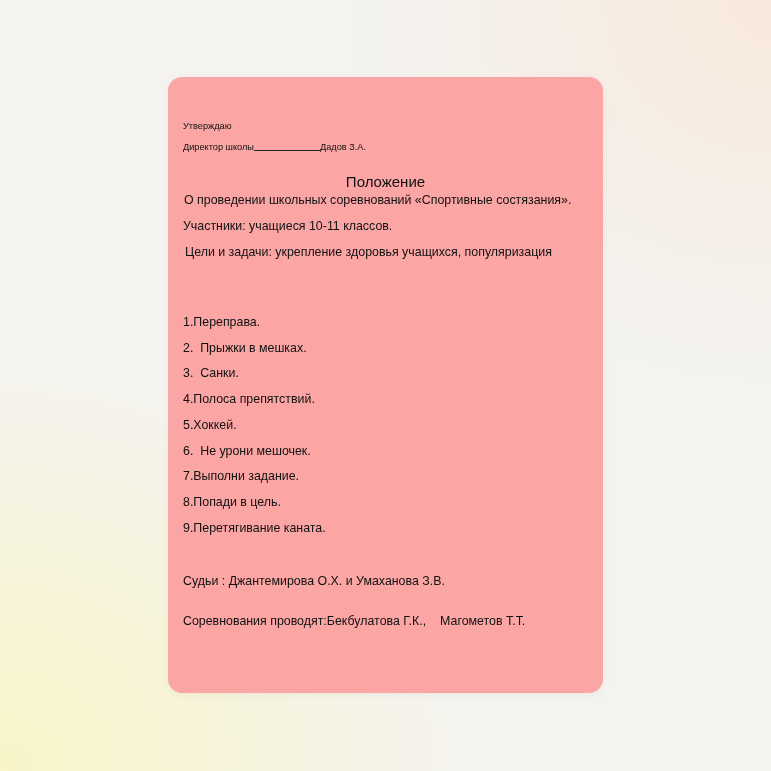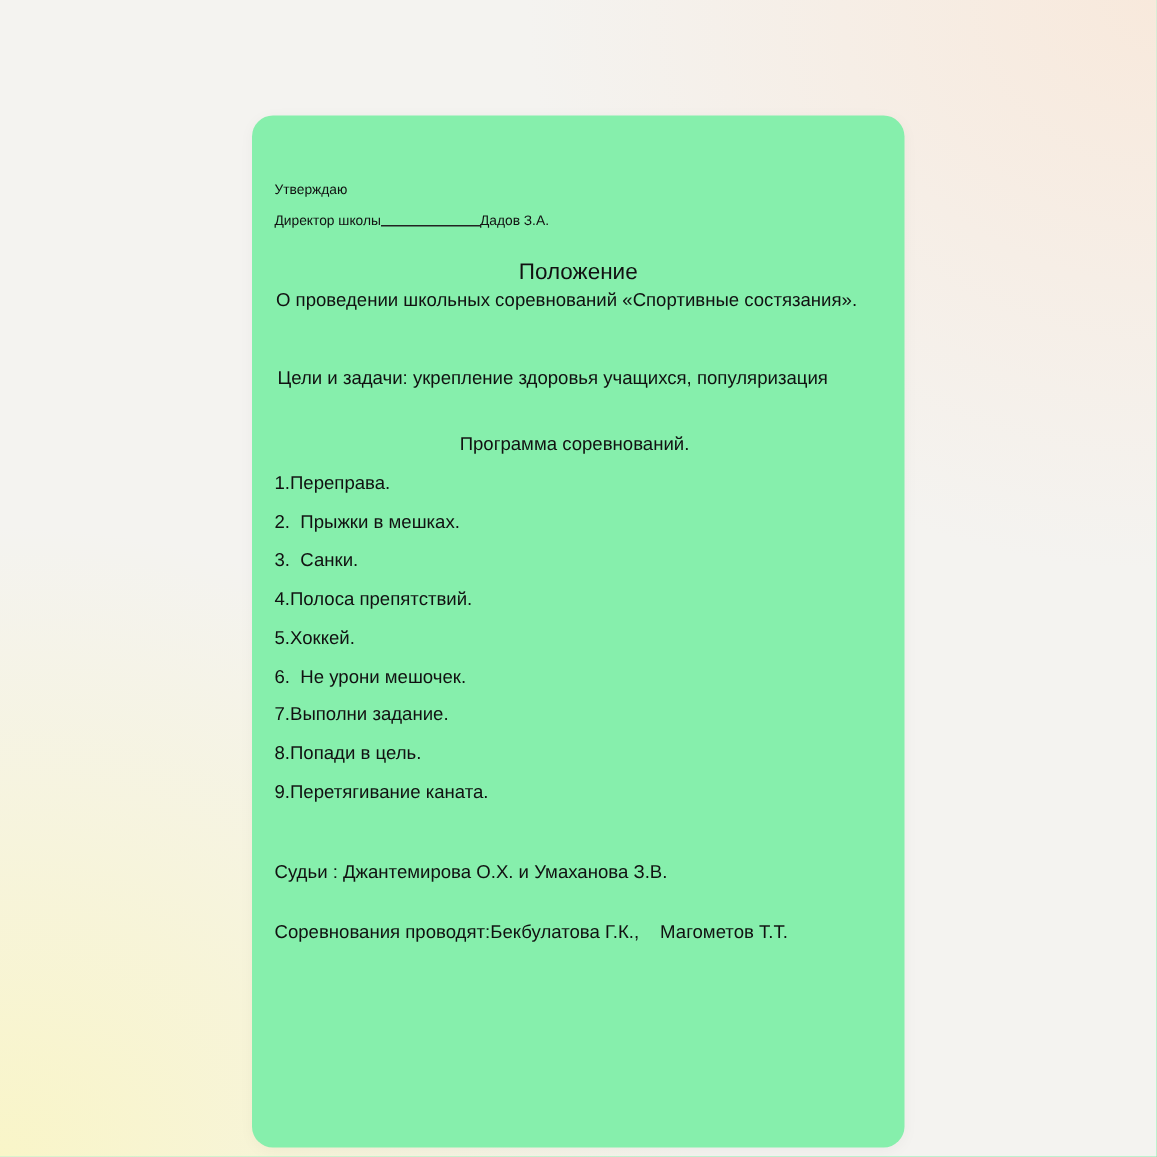--- a/index.html
+++ b/index.html
@@ -16,22 +16,22 @@
       background:
         radial-gradient(ellipse 420px 380px at 100% 0%, #f8e9dc 0%, rgba(248,233,220,0) 100%),
         radial-gradient(ellipse 480px 420px at 0% 100%, #f9f5c8 0%, rgba(249,245,200,0) 100%),
         #f4f3f0;
     }
     .page-card {
       position: absolute;
       left: 168px;
       top: 77px;
       width: 435px;
-      height: 688px;
-      background: #86efac;
+      height: 616px;
+      background: #fca5a5;
       border-radius: 14px;
       box-shadow: 0 2px 10px rgba(0,0,0,0.04);
     }
     .line {
       position: absolute;
       white-space: nowrap;
       font-size: 12.4px;
       line-height: 16px;
       color: #111;
     }
@@ -61,24 +61,24 @@
   <div class="line small" style="left:15px; top:43px;">Утверждаю</div>
 
   <div class="line small" style="left:15px; top:64px;">
     <span>Директор школы</span><span class="sign-blank"></span><span>Дадов З.А.</span>
   </div>
 
   <div class="line title" style="left:0; width:435px; text-align:center; top:86px;margin-top:10px;">Положение</div>
 
   <div class="line" style="left:16px; top:115px;">О проведении школьных соревнований «Спортивные состязания».</div>
 
+  <div class="line" style="left:15px; top:141px;">Участники:  учащиеся 10-11 классов.</div>
 
   <div class="line" style="left:17px; top:167px;">Цели и задачи: укрепление здоровья учащихся, популяризация</div>
 
-  <div class="line" style="left:0; width:430px; text-align:center; top:211px;">Программа соревнований.</div>
 
   <div class="line" style="left:15px; top:237px;">1.Переправа.</div>
   <div class="line" style="left:15px; top:263px; white-space:pre;">2.  Прыжки в мешках.</div>
   <div class="line" style="left:15px; top:288px; white-space:pre;">3.  Санки.</div>
   <div class="line" style="left:15px; top:314px;">4.Полоса препятствий.</div>
   <div class="line" style="left:15px; top:340px;">5.Хоккей.</div>
   <div class="line" style="left:15px; top:366px; white-space:pre;">6.  Не урони мешочек.</div>
   <div class="line" style="left:15px; top:391px;">7.Выполни задание.</div>
   <div class="line" style="left:15px; top:417px;">8.Попади в цель.</div>
   <div class="line" style="left:15px; top:443px;">9.Перетягивание каната.</div>

